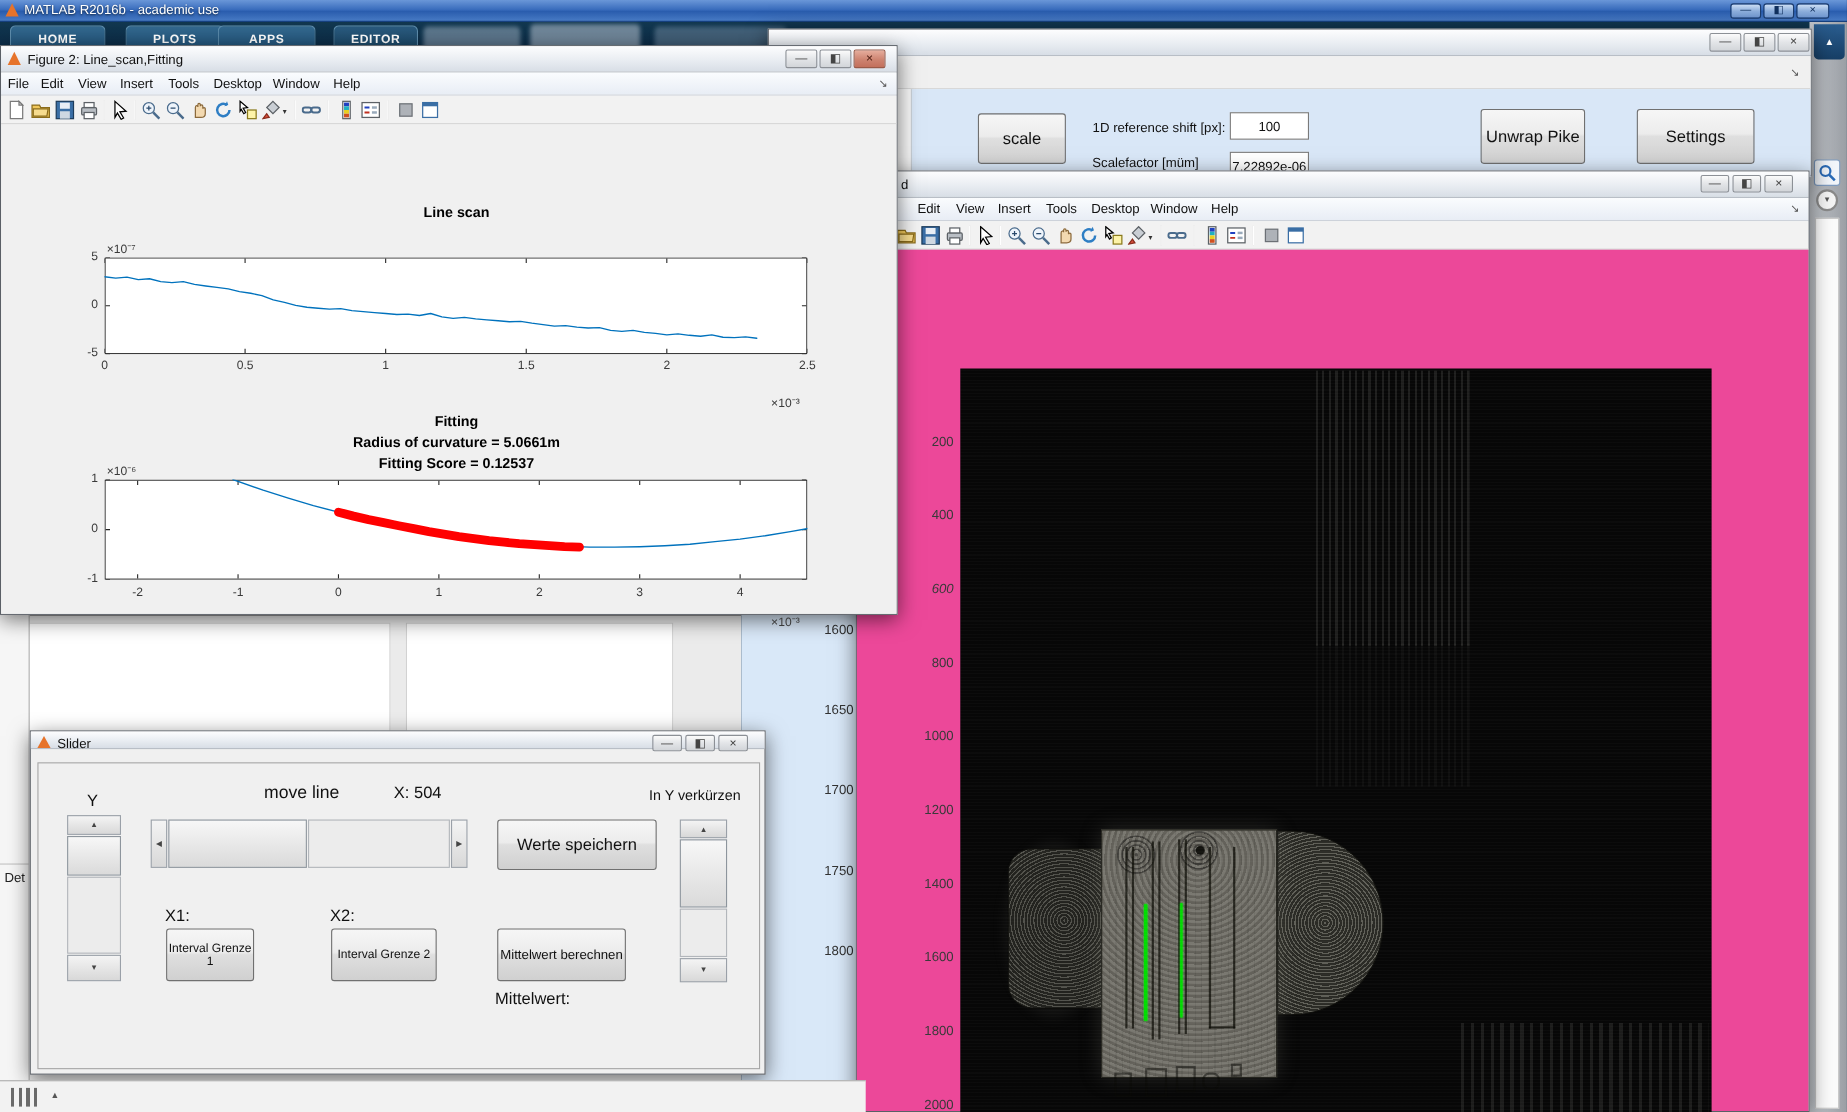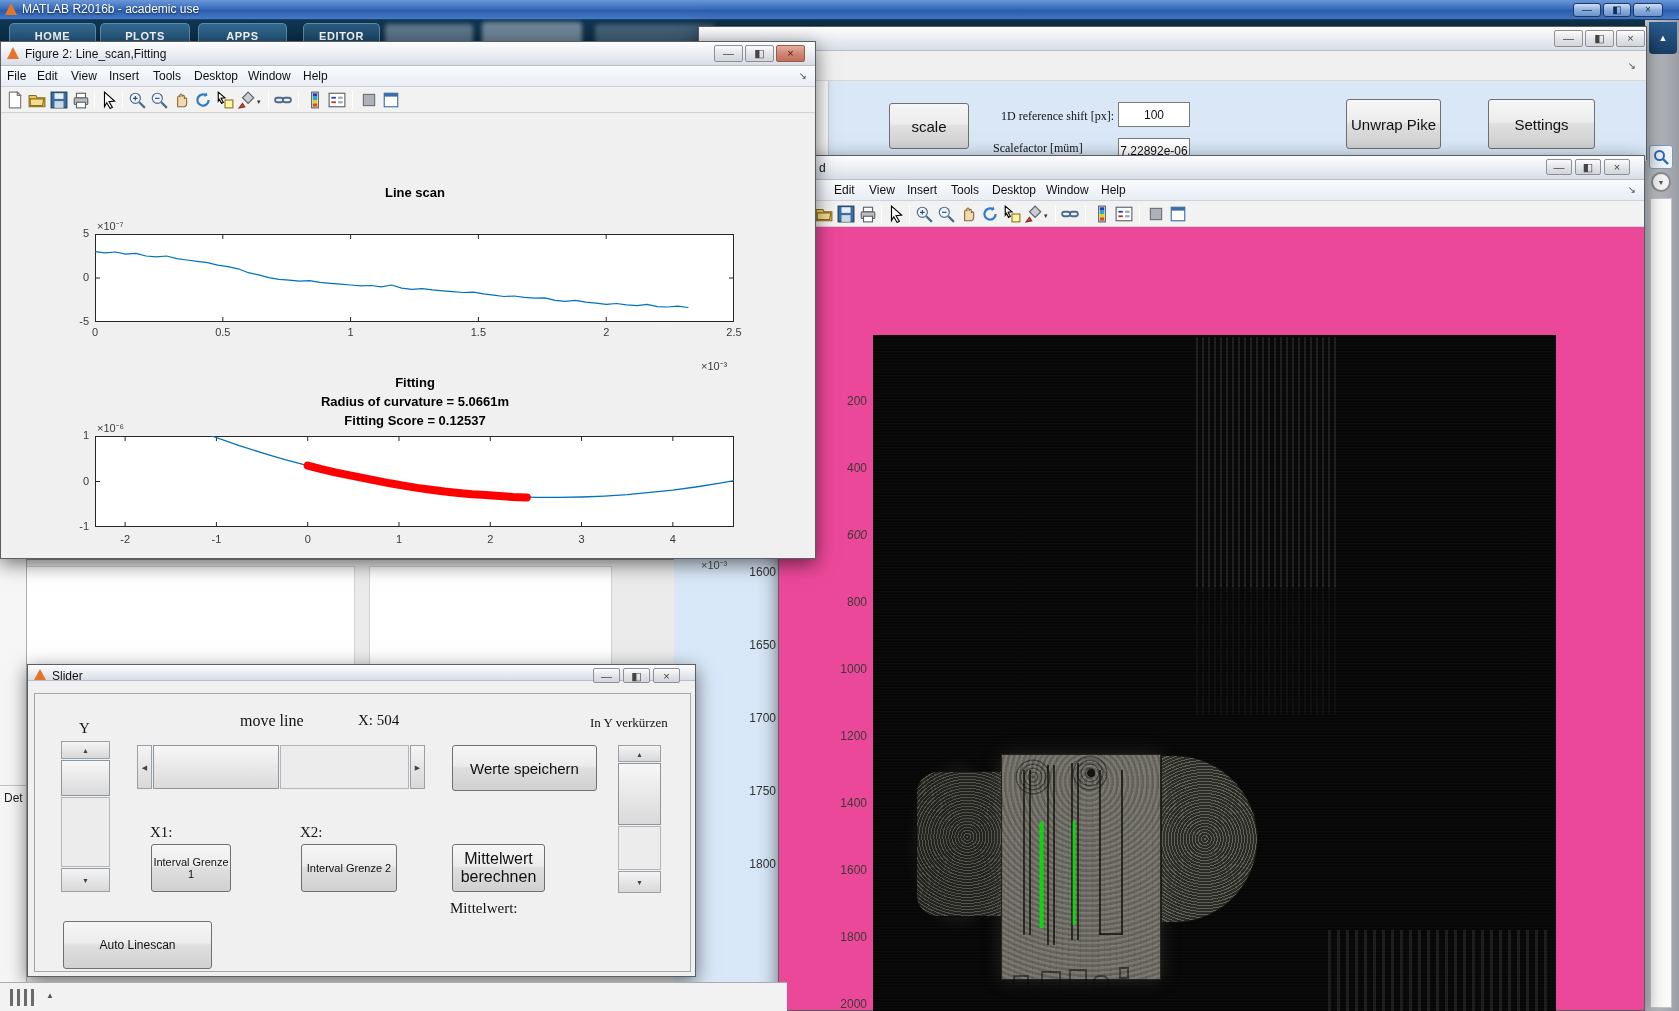--- a/index.html
+++ b/index.html
@@ -86,21 +86,21 @@
   .patch-br { position:absolute; left:455px; top:595px; width:225px; height:90px;
     background:repeating-linear-gradient(90deg, rgba(175,175,168,.16) 0 3px, transparent 3px 9px); opacity:.8; }
   .smudge { position:absolute; background:rgba(160,160,150,.08); filter:blur(6px); border-radius:50%; }
   .greenline { position:absolute; background:#00dd00; box-shadow:0 0 2px #00ff00; }
 
   
   .w7btn { position:absolute; border:1px solid #707070; border-radius:3px; color:#111;
     background:linear-gradient(#f6f6f6,#ececec 45%,#dfdfdf 50%,#d0d0d0); text-align:center; }
   .inputbox { position:absolute; border:1px solid #7a7a7a; background:#fff; text-align:center;
     font-size:12px; font-family:"Liberation Sans",sans-serif; color:#111; }
-  .lbl { position:absolute; color:#111; white-space:nowrap;font-family:Liberation Serif, serif; }
+  .lbl { position:absolute; color:#111; white-space:nowrap; }
   .bluepanel { position:absolute; background:#d9e7f7; }
   .slider-trough { position:absolute; background:#ececec; border:1px solid #b2b6bb; }
   .slider-thumb { position:absolute; background:linear-gradient(#f7f7f7,#dadada); border:1px solid #8d959d; }
   .slider-arrow { position:absolute; background:linear-gradient(#f4f4f4,#d8d8d8); border:1px solid #9aa0a8;
     color:#444; text-align:center; }
   .tick-blue { position:absolute; font-size:12px; color:#333; width:64px; text-align:right; }
 
   .statusbar { left:0; top:982px; width:787px; height:29px; background:#f2f2f2; border-top:1px solid #ababab; }
   .grip { position:absolute; left:10px; top:6px; width:27px; height:17px;
     background:repeating-linear-gradient(90deg,#6a6a6a 0 3px,transparent 3px 7px); }
@@ -206,21 +206,21 @@
   <div class="abs main-titlebar">
     <span class="mat-tri"></span>
     <span class="ttext">MATLAB R2016b - academic use</span>
     <span class="winbtn" style="left:1573px">—</span>
     <span class="winbtn" style="left:1603px">◧</span>
     <span class="winbtn" style="left:1633px;width:30px">×</span>
   </div>
 
   <div class="abs tabstrip">
     <span class="rtab" style="left:9px;width:87px">HOME</span>
-    <span class="rtab" style="left:100px;width:90px">PLOTS</span>
+    <span class="rtab" style="left:114px;width:90px">PLOTS</span>
     <span class="rtab" style="left:198px;width:89px">APPS</span>
     <span class="rtab" style="left:303px;width:77px;background:linear-gradient(#2a5a7e,#16415f)">EDITOR</span>
     <div class="ghost" style="left:385px;top:4px;width:88px;height:23px;background:rgba(185,200,215,.45)"></div>
     <div class="ghost" style="left:482px;top:2px;width:100px;height:26px;background:rgba(205,215,228,.5)"></div>
     <div class="ghost" style="left:595px;top:4px;width:120px;height:23px;background:rgba(160,180,200,.35)"></div>
   </div>
 
   <div class="win" style="left:698px;top:26px;width:949px;height:134px;z-index:3">
     <div class="wtitle">
       <span class="cbtn" style="left:855px;top:3px">—</span>
@@ -574,23 +574,22 @@
         <div class="slider-arrow" style="left:0;top:0;width:43px;height:17px;font-size:7px;line-height:17px">▲</div>
         <div class="slider-thumb" style="left:0;top:18px;width:43px;height:62px"></div>
         <div class="slider-trough" style="left:0;top:81px;width:43px;height:44px"></div>
         <div class="slider-arrow" style="left:0;top:126px;width:43px;height:22px;font-size:7px;line-height:22px">▼</div>
       </div>
 
       <span class="lbl" style="left:115px;top:130px;font-size:15px">X1:</span>
       <span class="lbl" style="left:265px;top:130px;font-size:15px">X2:</span>
       <button class="w7btn" style="left:116px;top:150px;width:80px;height:48px;font-size:11px">Interval Grenze 1</button>
       <button class="w7btn" style="left:266px;top:150px;width:96px;height:48px;font-size:11px">Interval Grenze 2</button>
-      <button class="w7btn" style="left:417px;top:150px;width:93px;height:48px;font-size:16px">Mittelwert berechnen</button>
+      <button class="w7btn" style="left:417px;top:150px;width:117px;height:48px;font-size:12px">Mittelwert berechnen</button>
       <span class="lbl" style="left:415px;top:206px;font-size:15px">Mittelwert:</span>
-      <button class="w7btn" style="left:28px;top:227px;width:149px;height:48px;font-size:12px">Auto Linescan</button>
     </div>
   </div>
 
   <div class="abs statusbar" style="z-index:9">
     <div class="grip"></div>
     <span class="grip-arrow">▲</span>
   </div>
 
 </div>
 

